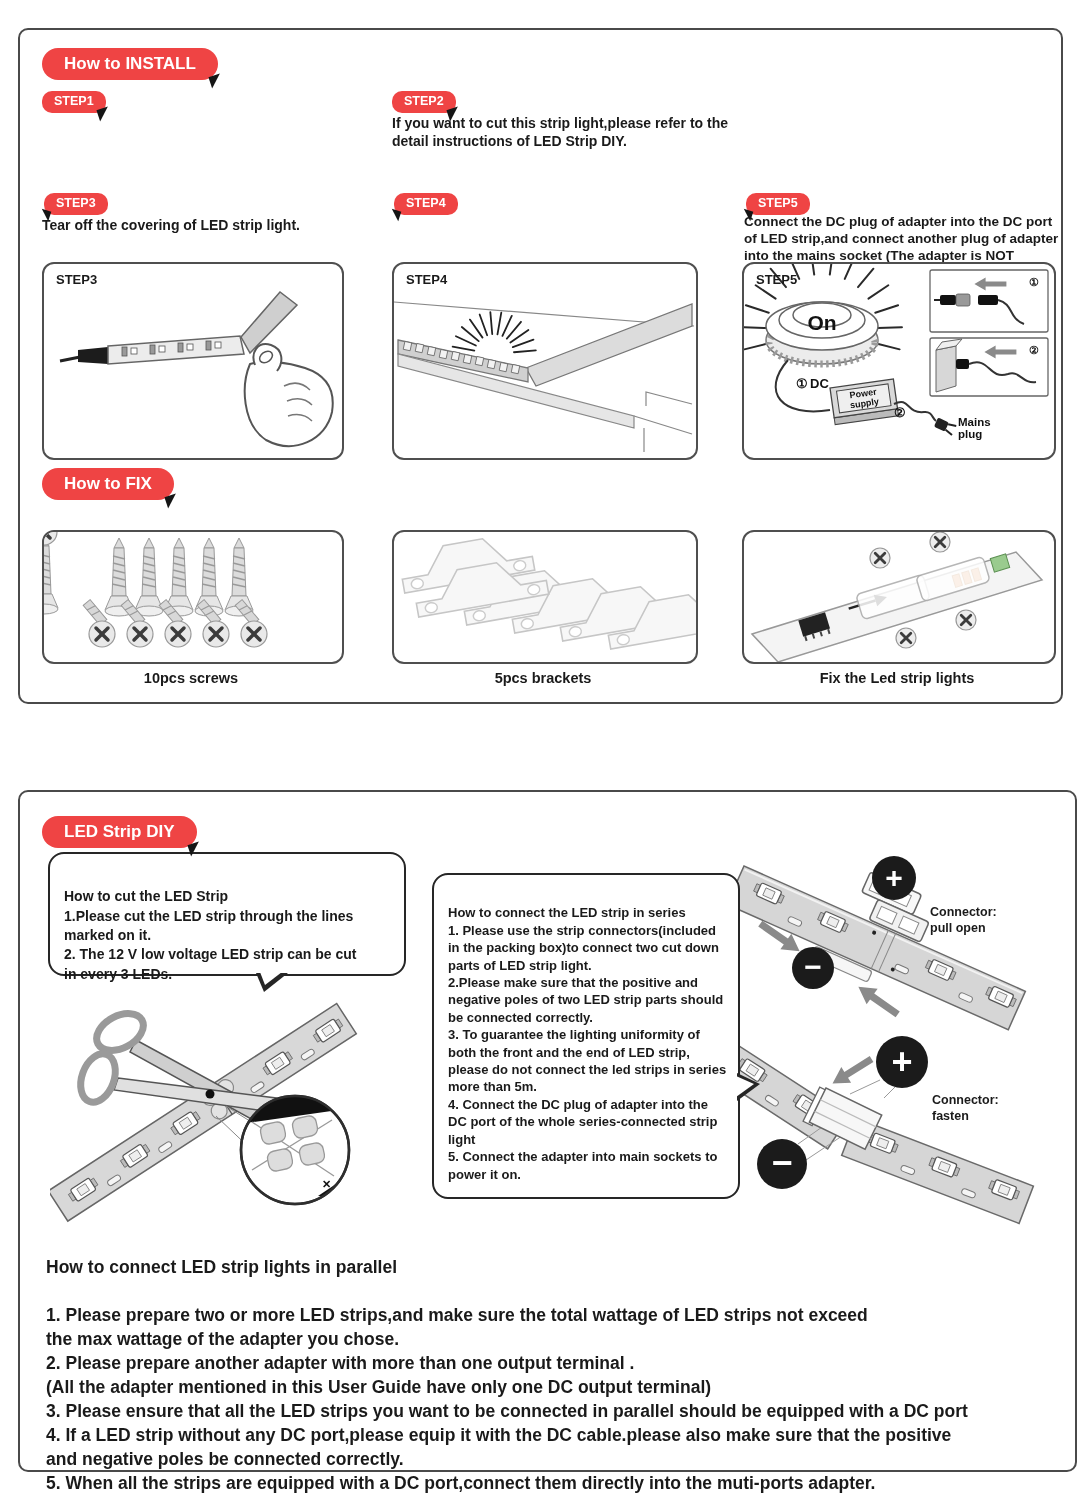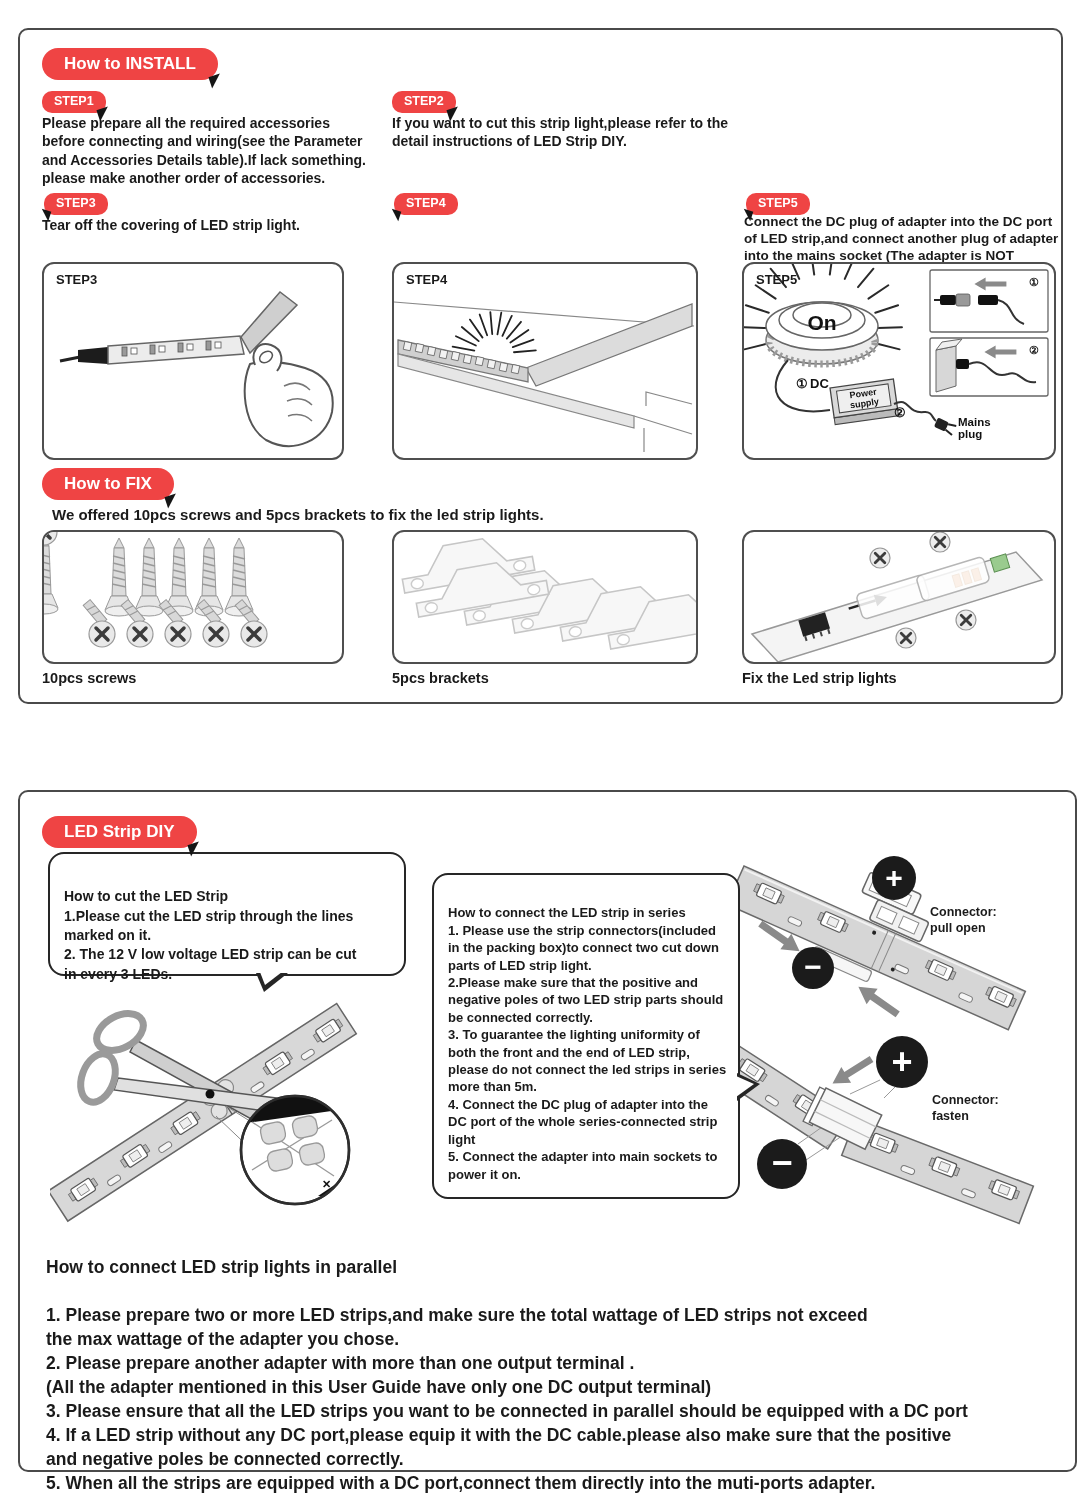--- a/index.html
+++ b/index.html
@@ -14,21 +14,21 @@
   .badge-sm{font-size:12.5px;padding:4px 12px 5px;border-radius:10px;}
   .badge.tail-br::after{content:"";position:absolute;right:-4px;bottom:-7px;width:0;height:0;
       border-top:12px solid #151515;border-right:12px solid transparent;transform:rotate(-18deg);}
   .badge.tail-bl::after{content:"";position:absolute;left:-4px;bottom:-5px;width:0;height:0;
       border-top:10px solid #151515;border-left:10px solid transparent;transform:rotate(18deg);}
 
   .step-text{position:absolute;font-size:14px;font-weight:bold;line-height:1.32;white-space:pre-line;}
   .ibox{position:absolute;border:2px solid #4f4f4f;border-radius:12px;background:#fff;overflow:hidden;}
   .ibox svg{position:absolute;left:0;top:0;}
   .box-label{position:absolute;left:12px;top:8px;font-size:13px;font-weight:bold;z-index:2;}
-  .caption{position:absolute;font-size:14.5px;font-weight:bold;}
+  .caption{position:absolute;font-size:14.5px;font-weight:bold;text-align:center;}
   .intro{position:absolute;font-size:15px;font-weight:bold;}
 
   .bubble{position:absolute;border:2px solid #262626;border-radius:16px;background:#fff;
           font-weight:bold;white-space:pre-line;box-sizing:border-box;z-index:2;}
   #cut-bubble{left:28px;top:60px;width:358px;height:124px;padding:14px 14px;font-size:14px;line-height:1.38;}
   #series-bubble{left:412px;top:55px;width:308px;height:326px;padding:12px 10px 12px 14px;font-size:13px;line-height:1.34;margin-top:26px;}
   .tail-down-o{position:absolute;left:206px;bottom:-18px;width:0;height:0;
       border-left:8px solid transparent;border-right:24px solid transparent;border-top:19px solid #262626;}
   .tail-down-i{position:absolute;left:210px;bottom:-11px;width:0;height:0;
       border-left:5px solid transparent;border-right:17px solid transparent;border-top:13px solid #fff;}
@@ -63,24 +63,20 @@
           <line x1="-6" y1="6" x2="6" y2="-6"></line>
     </g>
   </defs>
 </svg>
 
 <div class="panel" id="panel-install">
 
   <div class="badge badge-lg tail-br" style="left:22px;top:18px">How to INSTALL</div>
 
   <div class="badge badge-sm tail-br" style="left:22px;top:61px">STEP1</div>
-  <div class="step-text" style="left:22px;top:84px">Please prepare all the required accessories
-before connecting and wiring(see the Parameter
-and Accessories Details table).If lack something.
-please make another order of accessories.</div>
 
   <div class="badge badge-sm tail-br" style="left:372px;top:61px">STEP2</div>
   <div class="step-text" style="left:372px;top:84px">If you want to cut this strip light,please refer to the
 detail instructions of LED Strip DIY.</div>
 
   <div class="badge badge-sm tail-bl" style="left:24px;top:163px">STEP3</div>
   <div class="step-text" style="left:22px;top:186px">Tear off the covering of LED strip light.</div>
 
   <div class="badge badge-sm tail-bl" style="left:374px;top:163px">STEP4</div>
 
@@ -216,21 +212,20 @@
       <g>
         <polygon points="192,86 212,82 212,122 192,128" fill="#d7d7d7" stroke="#666" stroke-width="1"></polygon>
         <polygon points="192,86 198,78 218,75 212,82" fill="#efefef" stroke="#666" stroke-width="1"></polygon>
         <rect x="212" y="95" width="13" height="10" rx="2" fill="#111"></rect>
         <path d="M225,100 C246,92 244,116 264,110 C276,106 278,120 292,118" fill="none" stroke="#333" stroke-width="2"></path>
       </g>
     </svg>
   </div>
 
   <div class="badge badge-lg tail-br" style="left:22px;top:438px">How to FIX</div>
-  <div class="intro" style="left:32px;top:476px">We offered 10pcs screws and 5pcs brackets to fix the led strip lights.</div>
 
   <div class="ibox" style="left:22px;top:500px;width:298px;height:130px">
     <svg width="298" height="130" viewBox="0 0 298 130">
       <g>
         <g id="sscrew">
           <polygon points="-5,14 5,14 0,4" fill="#dcdcdc" stroke="#999" stroke-width="1"></polygon>
           <polygon points="-5,14 5,14 7,62 -7,62" fill="#dcdcdc" stroke="#999" stroke-width="1"></polygon>
           <line x1="-6" y1="22" x2="6" y2="25" stroke="#999" stroke-width="1.4"></line>
               <line x1="-6" y1="29" x2="6" y2="32" stroke="#999" stroke-width="1.4"></line>
           <line x1="-6" y1="36" x2="6" y2="39" stroke="#999" stroke-width="1.4"></line>

